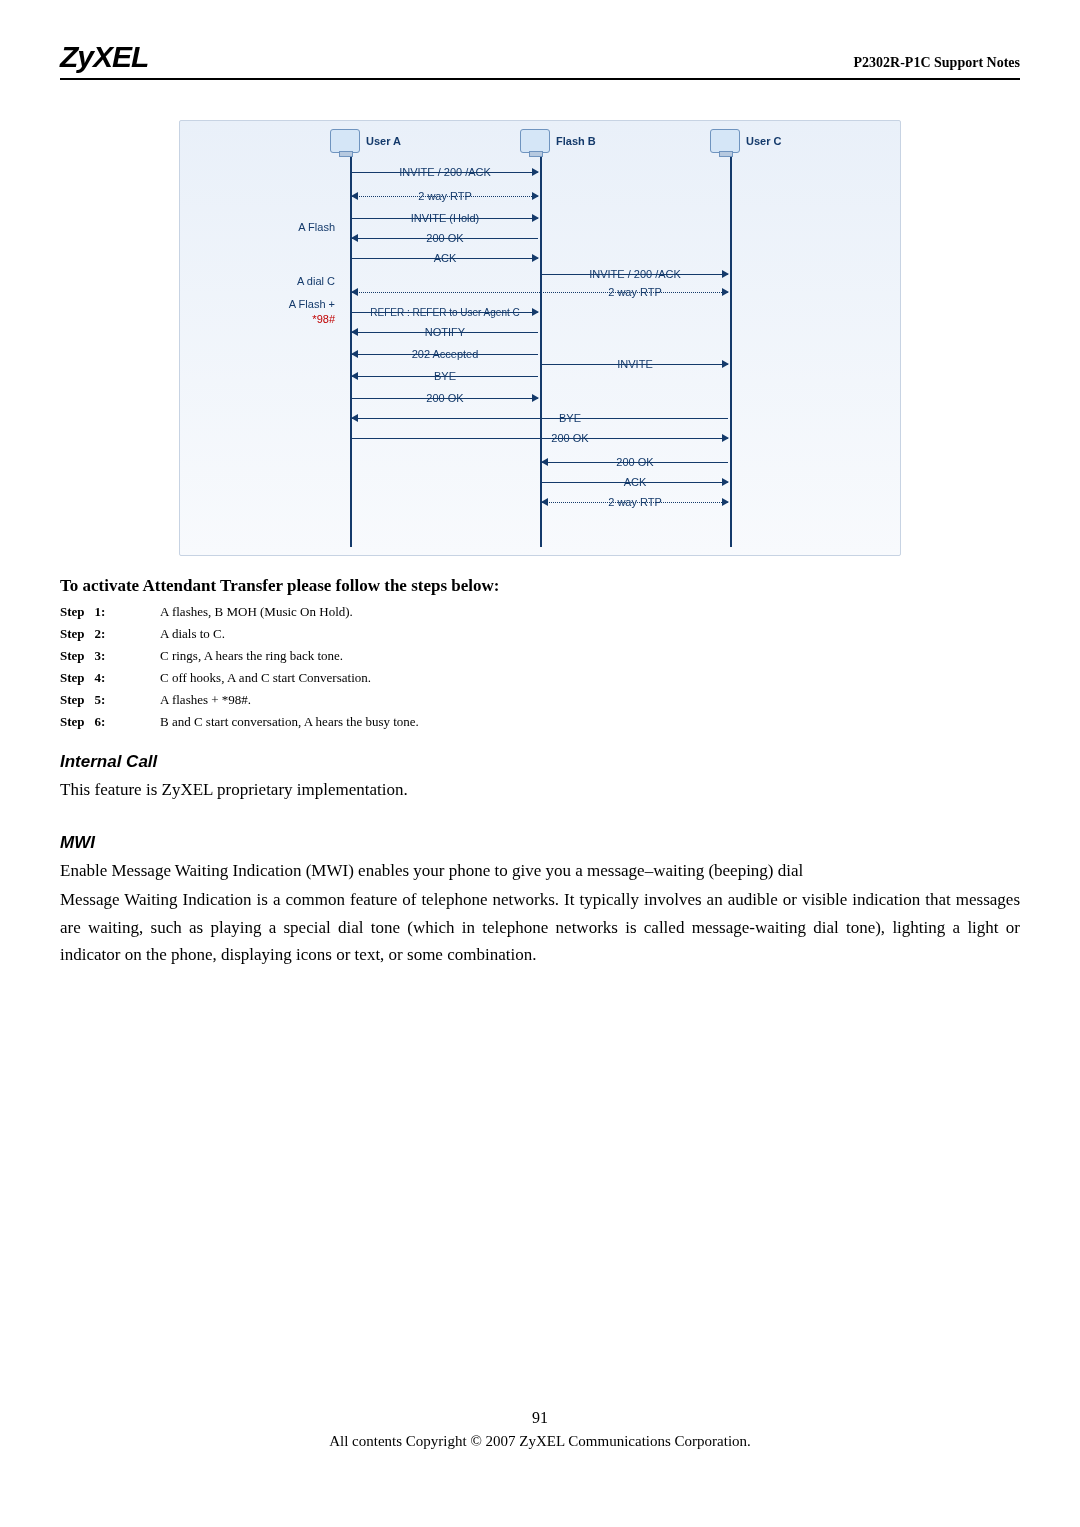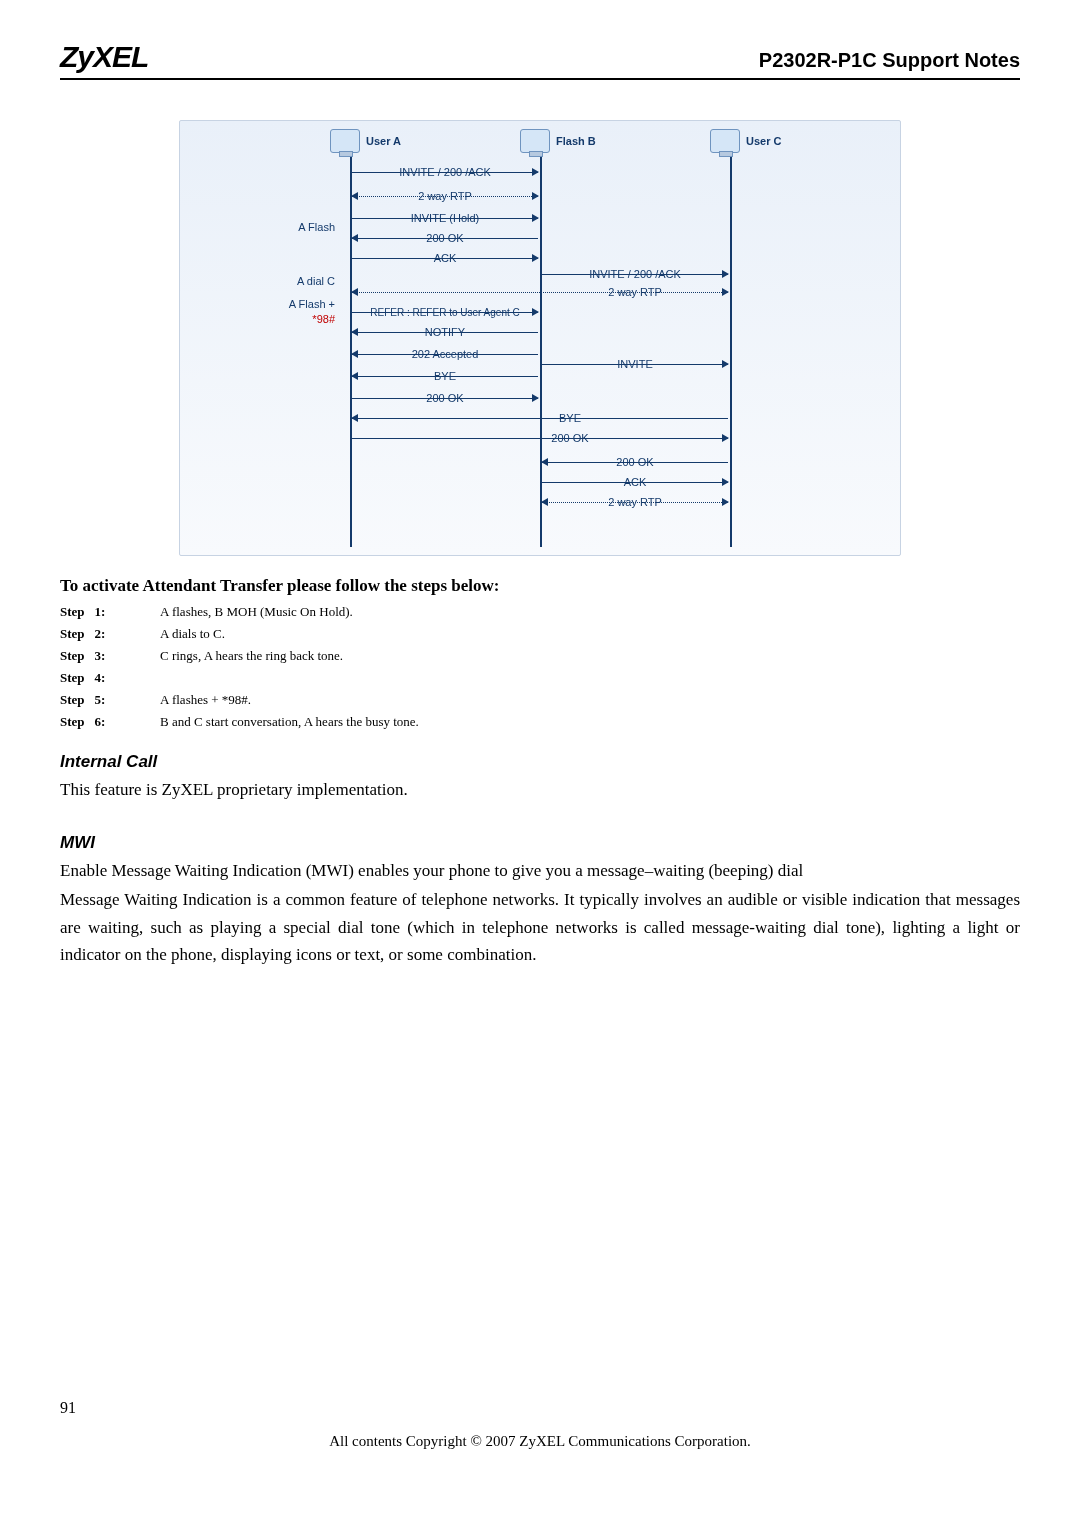--- a/index.html
+++ b/index.html
@@ -23,23 +23,23 @@
     padding-bottom: 4px; margin-bottom: 12px;
   }
   .logo {
     font-family: Arial, sans-serif;
     font-weight: 900;
     font-style: italic;
     font-size: 30px;
     letter-spacing: -1px;
   }
   .title-right {
-    font-family: Liberation Sans, sans-serif;
+    font-family: Liberation Serif, serif;
     font-weight: bold;
-    font-size: 20px;
+    font-size: 14px;
   }
 
   
   .diagram {
     margin: 40px auto 20px;
     width: 720px;
     background: linear-gradient(to bottom, #e9f0f9 0%, #f8fafd 100%);
     border: 1px solid #c7d3e3; border-radius: 2px;
     padding: 8px 0 8px 0;
     font-family: Arial, sans-serif;
@@ -119,21 +119,21 @@
 
   .section-title {
     font-family: Arial, sans-serif; font-weight: bold; font-size: 17px; margin: 22px 0 4px; font-style: italic;
   }
   .para { font-size: 17px; line-height: 1.6; text-align: justify; margin: 2px 0 16px; }
 
   .footer {
     position: absolute; bottom: 30px; left: 60px; right: 60px;
     font-family: "Times New Roman", serif;
   }
-  .page-num { text-align: left; font-size: 16px; margin-bottom: 16px; }
+  .page-num { text-align: center; font-size: 16px; margin-bottom: 6px; }
   .copyright { text-align: center; font-size: 15px; }
 </style>
 </head>
 <body>
 
 <div class="page">
 
   <div class="header">
     <div class="logo">ZyXEL</div>
     <div class="title-right">P2302R-P1C Support Notes</div>
@@ -277,20 +277,21 @@
     <div class="step-row">
       <div class="step-label"><span class="pref">Step</span><span class="num">2:</span></div>
       <div class="step-text">A dials to C.</div>
     </div>
     <div class="step-row">
       <div class="step-label"><span class="pref">Step</span><span class="num">3:</span></div>
       <div class="step-text">C rings, A hears the ring back tone.</div>
     </div>
     <div class="step-row">
       <div class="step-label"><span class="pref">Step</span><span class="num">4:</span></div>
+      <div class="step-text">C off hooks, A and C start Conversation.</div>
     </div>
     <div class="step-row">
       <div class="step-label"><span class="pref">Step</span><span class="num">5:</span></div>
       <div class="step-text">A flashes + *98#.</div>
     </div>
     <div class="step-row">
       <div class="step-label"><span class="pref">Step</span><span class="num">6:</span></div>
       <div class="step-text">B and C start conversation, A hears the busy tone.</div>
     </div>
   </div>

